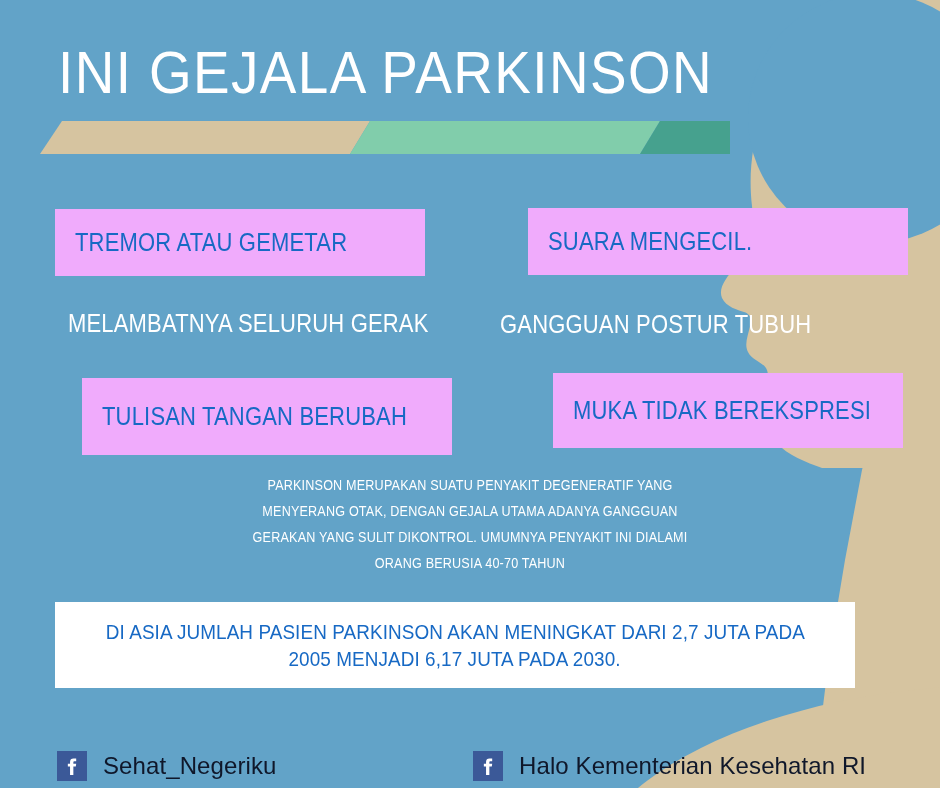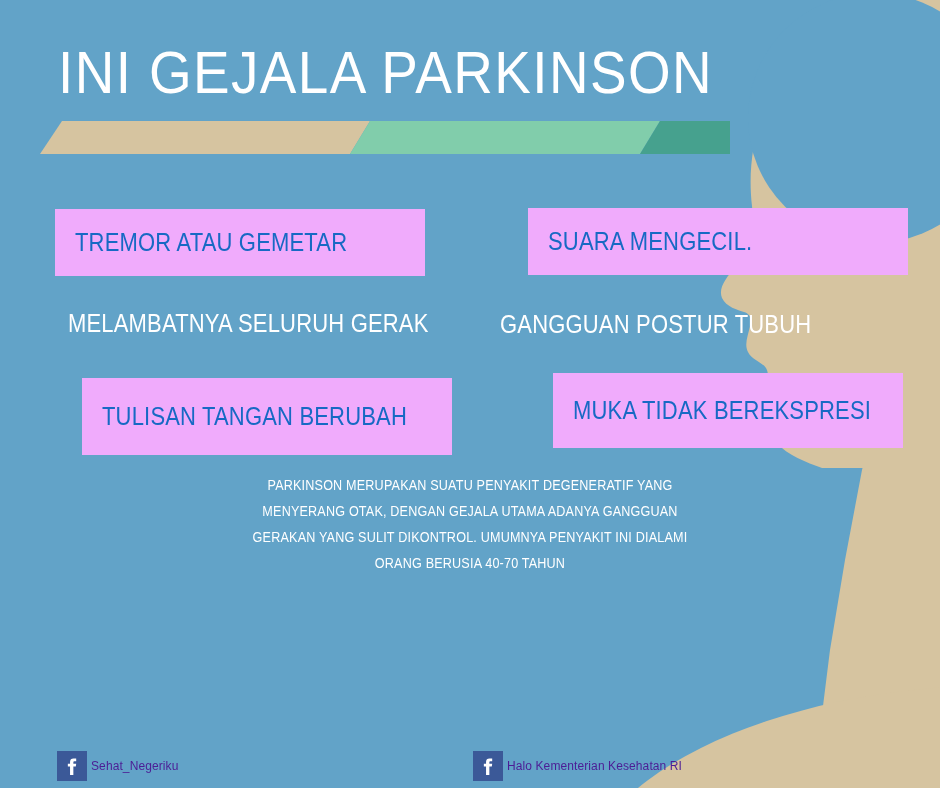--- a/index.html
+++ b/index.html
@@ -133,23 +133,23 @@
   #footer-1 { left: 57px;  top: 751px; }
   #footer-2 { left: 473px; top: 751px; }
   .fb-icon {
     width: 30px;
     height: 30px;
     background: #3b5998;
     display: block;
     flex: 0 0 auto;
   }
   .footer-item .handle {
-    color: #4c1d95;
-    font-size: 12px;
-    margin-left: 4px;
+    color: #0f172a;
+    font-size: 24px;
+    margin-left: 16px;
     white-space: nowrap;
     letter-spacing: 0.1px;
   }
 </style>
 </head>
 <body>
 
 <div id="poster">
 
   <svg class="head-layer" viewBox="0 0 940 788" xmlns="http://www.w3.org/2000/svg">
@@ -215,20 +215,24 @@
     <span class="label">MUKA TIDAK BEREKSPRESI</span>
   </div>
 
   <div class="description">
     <span class="ln">PARKINSON MERUPAKAN SUATU PENYAKIT DEGENERATIF YANG</span>
     <span class="ln">MENYERANG OTAK, DENGAN GEJALA UTAMA ADANYA GANGGUAN</span>
     <span class="ln">GERAKAN YANG SULIT DIKONTROL. UMUMNYA PENYAKIT INI DIALAMI</span>
     <span class="ln">ORANG BERUSIA 40-70 TAHUN</span>
   </div>
 
+  <div id="stat-box">
+    <span class="ln">DI ASIA JUMLAH PASIEN PARKINSON AKAN MENINGKAT DARI 2,7 JUTA PADA</span>
+    <span class="ln">2005 MENJADI 6,17 JUTA PADA 2030.</span>
+  </div>
 
   <div class="footer-item" id="footer-1">
     <svg class="fb-icon" viewBox="0 0 30 30" xmlns="http://www.w3.org/2000/svg">
       <rect x="0" y="0" width="30" height="30" fill="#3b5998"></rect>
       <path d="M19.2 10.2 h-2.0 c-0.55 0 -0.85 0.35 -0.85 0.95 v1.6 h2.85 l-0.42 2.85 h-2.43 V24 h-3.3 v-8.4 h-2.2 v-2.85 h2.2 v-1.95
                c0 -2.2 1.25 -3.4 3.45 -3.4 h2.7 Z" fill="#ffffff"></path>
     </svg>
     <span class="handle">Sehat_Negeriku</span>
   </div>
 

